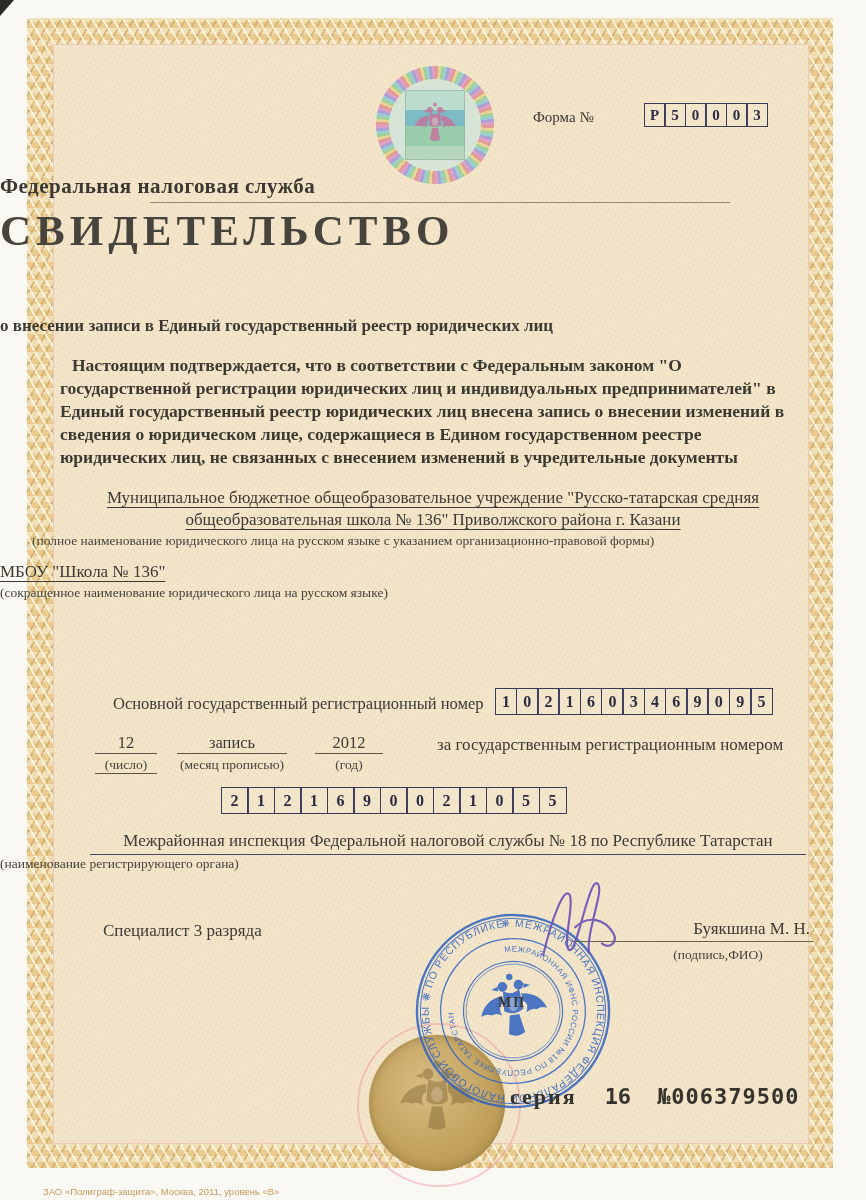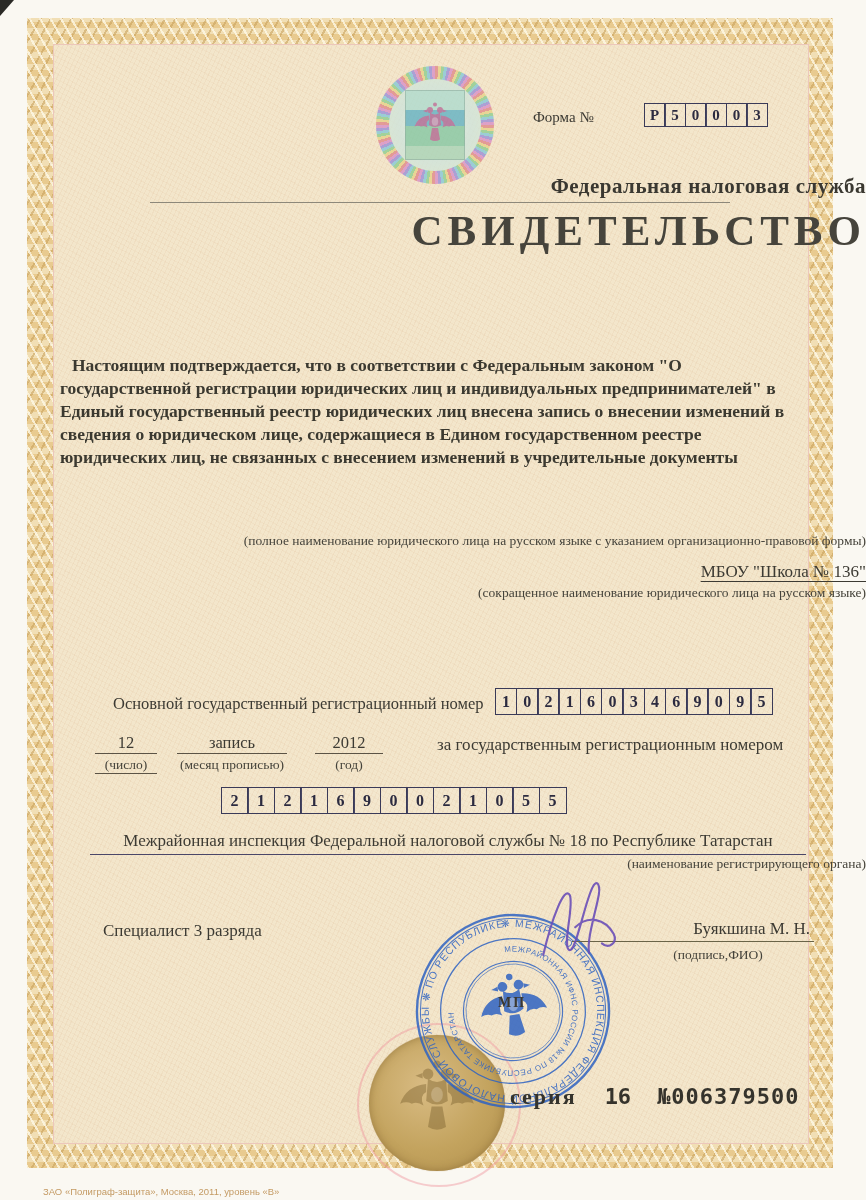--- a/index.html
+++ b/index.html
@@ -15,21 +15,21 @@
           repeating-linear-gradient(60deg, rgba(255,250,233,0.75) 0 2px, rgba(255,250,233,0) 2px 9px),
           repeating-linear-gradient(-60deg, rgba(198,158,88,0.55) 0 2px, rgba(198,158,88,0) 2px 9px),
           repeating-linear-gradient(0deg, rgba(233,200,140,0.5) 0 6px, rgba(250,240,215,0.5) 6px 12px);}
   
   .inner{position:absolute;left:53px;top:44px;width:754px;height:1098px;
         background-color:#f3e6cb;border:1px solid #ecc7bb;
         background-image:
           repeating-linear-gradient(115deg, rgba(210,160,118,0.10) 0 1px, rgba(210,160,118,0) 1px 4px),
           repeating-linear-gradient(28deg, rgba(214,170,128,0.09) 0 1px, rgba(214,170,128,0) 1px 5px);}
   .abs{position:absolute;}
-  .ctr{left:0;right:0;text-align:right;}
+  .ctr{left:0;right:0;text-align:left;}
   
   .holo{left:376px;top:66px;width:118px;height:118px;border-radius:50%;opacity:.8;
         background:repeating-conic-gradient(#e08a8a 0 3deg,#e6d28a 3deg 6deg,#8fce90 6deg 9deg,#86c8d8 9deg 12deg,#9a90d8 12deg 15deg,#d890c8 15deg 18deg);}
   .holo-in{position:absolute;left:13px;top:13px;width:92px;height:92px;border-radius:50%;
         background:radial-gradient(circle,#e8f4ec 0%,#cfe4dc 55%,#d8e8d0 100%);
         background-blend-mode:screen;}
   .holo-sq{position:absolute;left:29px;top:24px;width:60px;height:70px;
         background:linear-gradient(180deg,#aedccf 0 28%,#62b2c4 28% 52%,#84c8a4 52% 80%,#a8d4b8 80%);
         box-shadow:inset 0 0 0 1px rgba(120,160,150,.6);}
   .holo-eagle{position:absolute;left:34px;top:28px;width:50px;height:62px;}
@@ -139,23 +139,25 @@
       <div class="cell">5</div>
       <div class="cell">0</div>
       <div class="cell">0</div>
       <div class="cell">0</div>
       <div class="cell">3</div>
     </div>
 
   <div class="abs ctr agency">Федеральная налоговая служба</div>
   <div class="abs rule1"></div>
   <div class="abs ctr doc-title">СВИДЕТЕЛЬСТВО</div>
+  <div class="abs ctr subtitle">о внесении записи в Единый государственный реестр юридических лиц</div>
 
   <div class="abs paragraph">Настоящим подтверждается, что в соответствии с Федеральным законом "О государственной регистрации юридических лиц и индивидуальных предпринимателей" в Единый государственный реестр юридических лиц внесена запись о внесении изменений в сведения о юридическом лице, содержащиеся в Едином государственном реестре юридических лиц, не связанных с внесением изменений в учредительные документы</div>
 
+  <div class="abs fullname uline">Муниципальное бюджетное общеобразовательное учреждение "Русско-татарская средняя общеобразовательная школа № 136" Приволжского района г. Казани</div>
   <div class="abs ctr caption full-caption">(полное наименование юридического лица на русском языке с указанием организационно-правовой формы)</div>
   <div class="abs ctr shortname uline">МБОУ "Школа № 136"</div>
   <div class="abs ctr caption short-caption">(сокращенное наименование юридического лица на русском языке)</div>
 
   <div class="abs ogrn-label">Основной государственный регистрационный номер</div>
   <div class="abs cells ogrn-cells">
       <div class="cell">1</div>
       <div class="cell">0</div>
       <div class="cell">2</div>
       <div class="cell">1</div>

